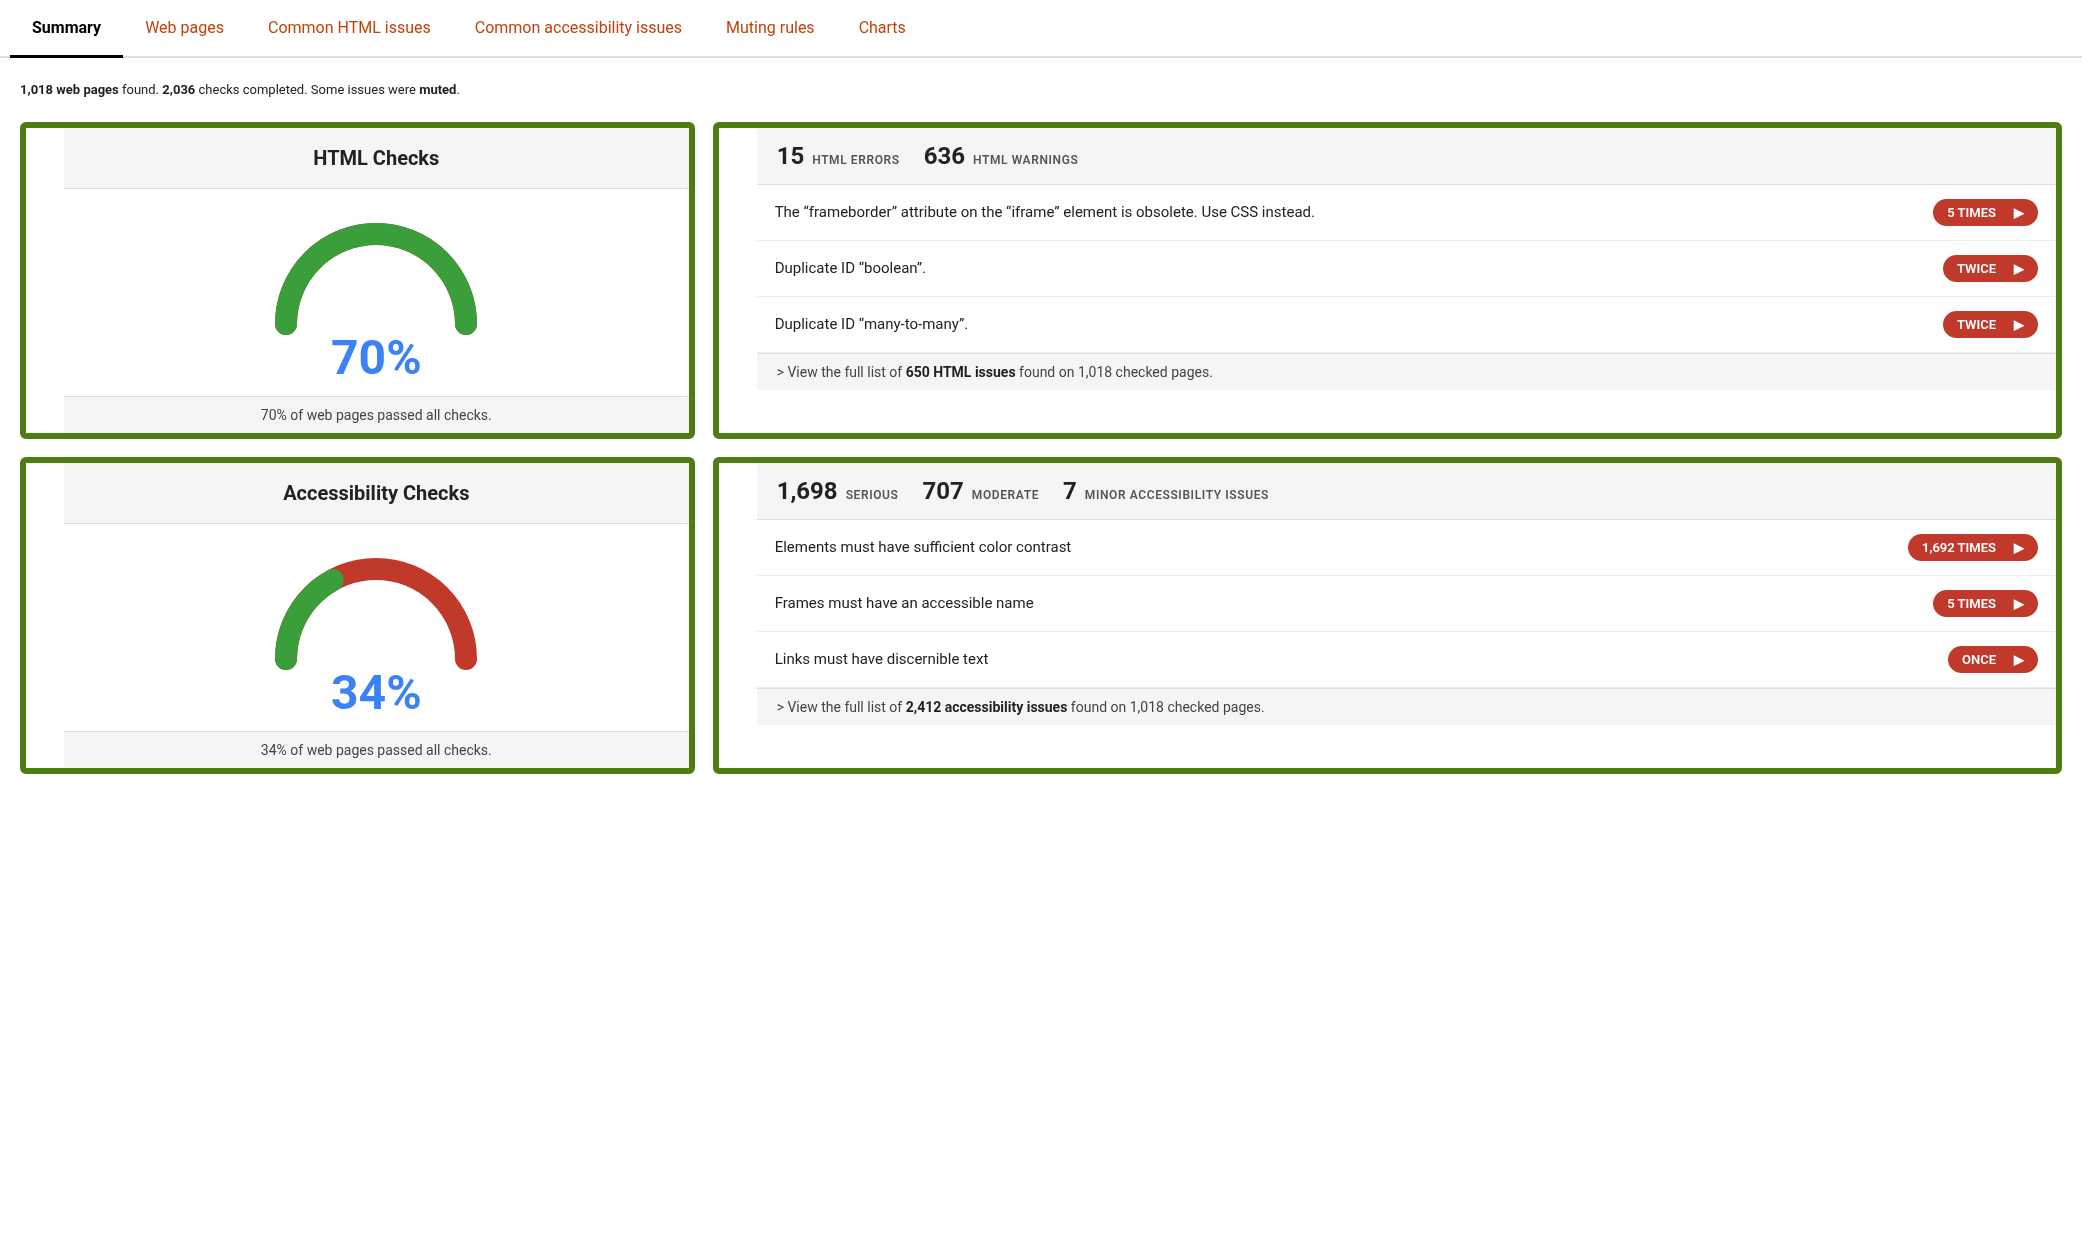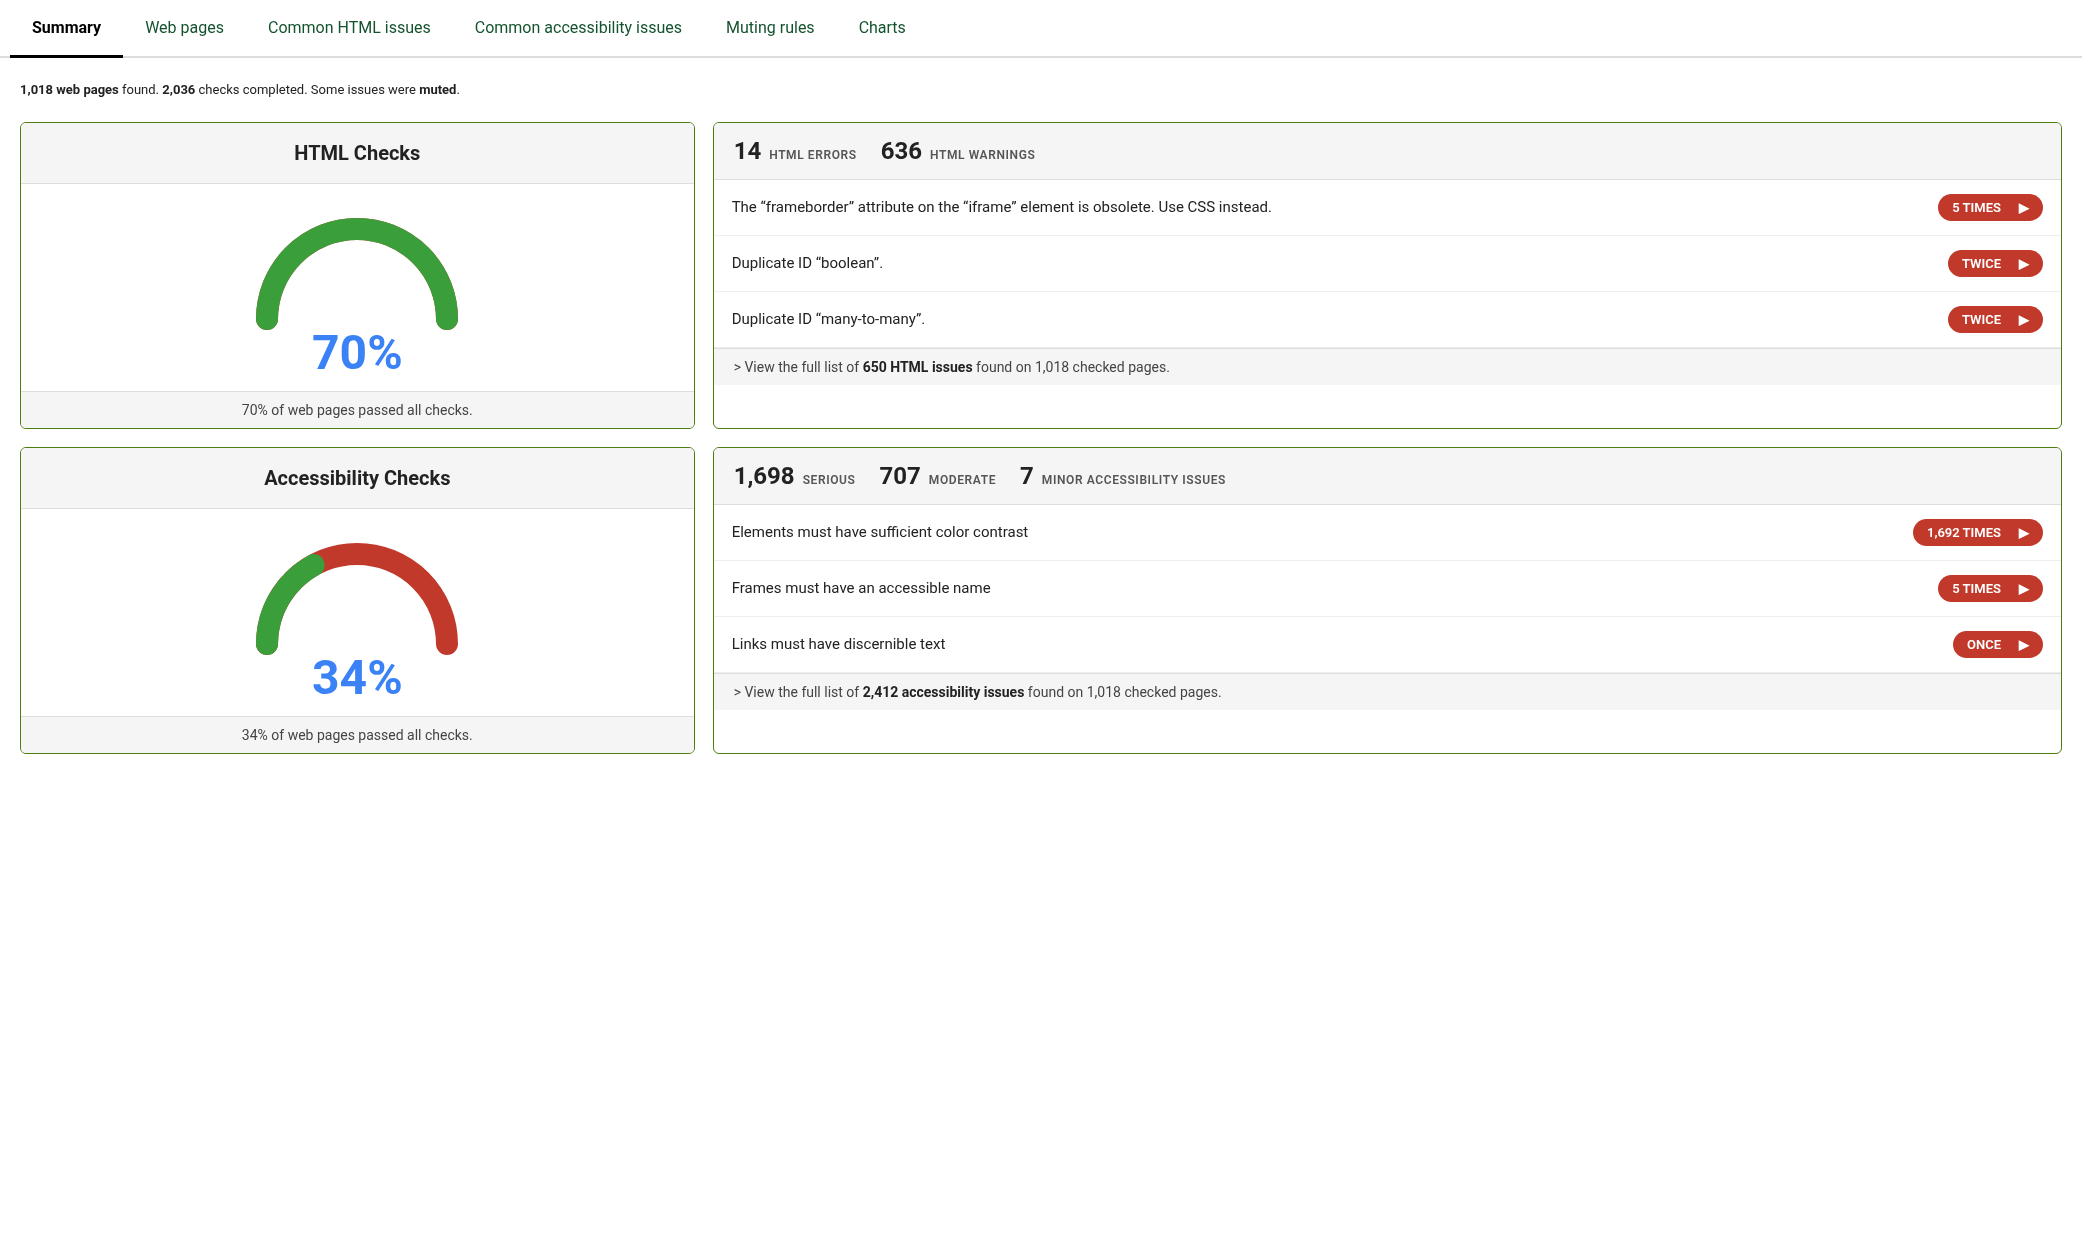--- a/index.html
+++ b/index.html
@@ -13,21 +13,21 @@
     
     .tabs {
       display: flex;
       border-bottom: 2px solid #ddd;
       padding: 0 10px;
     }
     .tab {
       padding: 18px 22px;
       font-size: 16px;
       cursor: pointer;
-      color: #14532d;
+      color: #c2410c;
       white-space: nowrap;
     }
     .tab.active {
       font-weight: 700;
       color: #000;
       border-bottom: 3px solid #000;
       margin-bottom: -2px;
     }
 
     
@@ -44,24 +44,25 @@
     
     .grid {
       display: grid;
       grid-template-columns: 1fr 2fr;
       gap: 18px;
       margin-bottom: 18px;
     }
 
     
     .card {
-      border: 1px solid #4d7c0f;
+      border: 6px solid #4d7c0f;
       border-radius: 6px;
       background: #fff;
       overflow: hidden;
+      padding-left: 38px;
     }
 
     .card-title {
       font-size: 20px;
       font-weight: 700;
       text-align: center;
       padding: 18px;
       background: #f5f5f5;
       border-bottom: 1px solid #ddd;
     }
@@ -195,21 +196,21 @@
 
           <path d="M 20,115 A 90,90 0 0,1 200,115" fill="none" stroke="#3a9e3a" stroke-width="22" stroke-linecap="round" stroke-dasharray="283 121"></path>
         </svg>
         <div class="gauge-percent">70%</div>
       </div>
       <div class="card-footer">70% of web pages passed all checks.</div>
     </div>
 
     <div class="card">
       <div class="issues-header">
-        <span class="count">14</span>
+        <span class="count">15</span>
         <span class="label">HTML ERRORS</span>
         <span style="margin-left:16px;" class="count">636</span>
         <span class="label">HTML WARNINGS</span>
       </div>
 
       <div class="issue-row">
         <span>The “frameborder” attribute on the “iframe” element is obsolete. Use CSS instead.</span>
         <div class="badge">
           <span>5 TIMES</span>
           <span class="arrow">▶</span>

